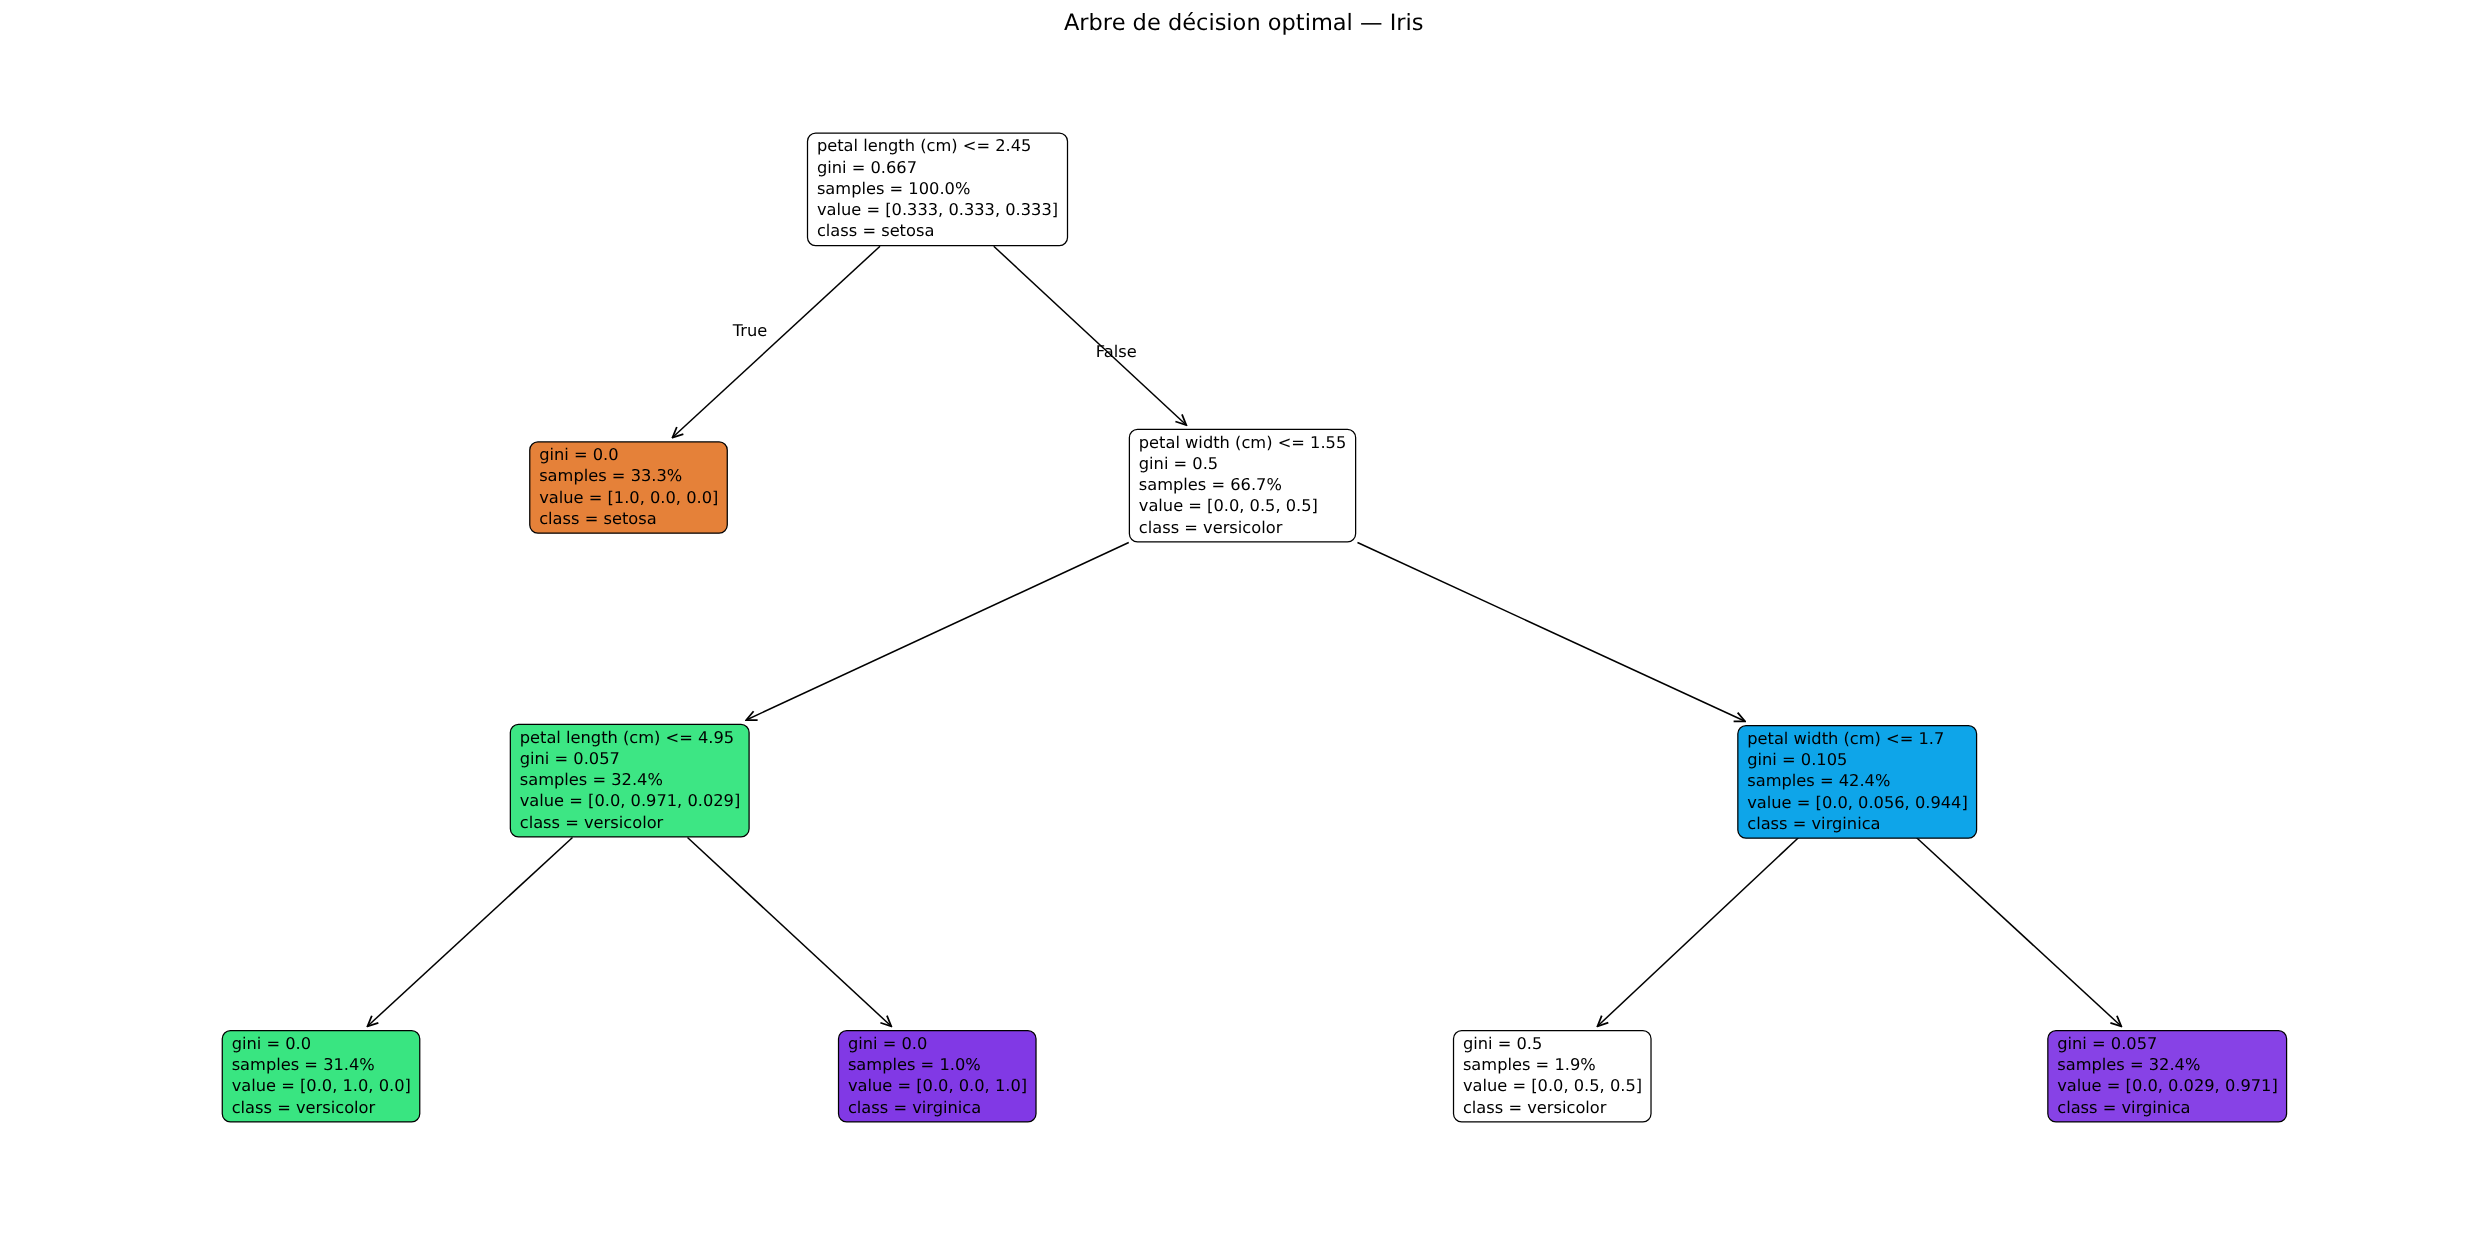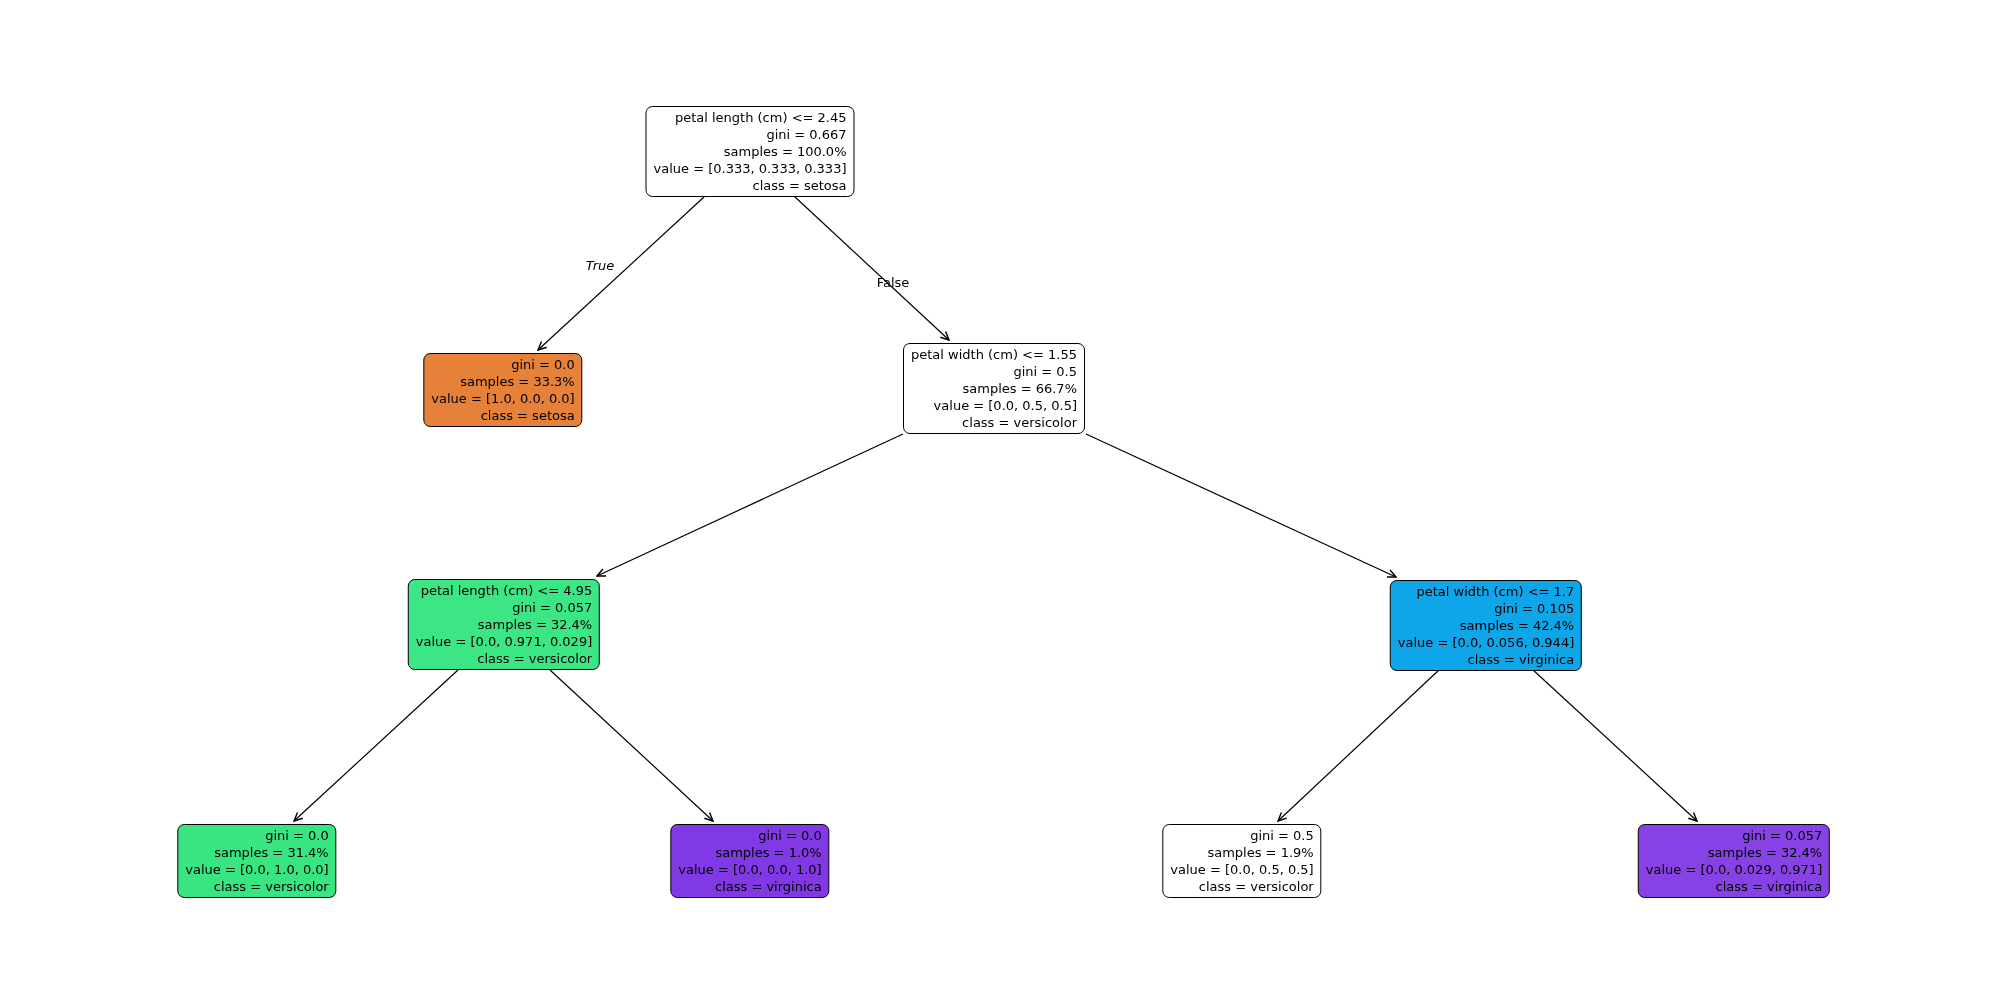--- a/index.html
+++ b/index.html
@@ -32,55 +32,56 @@
     height: 989px;
   }
   .node {
     position: absolute;
     transform: translateX(-50%);
     border: 1.2px solid #000000;
     border-radius: 7px;
     padding: 2px 7px;
     font-size: 13px;
     line-height: 17px;
-    text-align: right;
+    text-align: left;
     color: #000000;
     white-space: nowrap;
     background: #ffffff;
   }
   .edge-label {
     position: absolute;
     transform: translate(-50%, -50%);
     font-size: 13px;
     color: #000000;
   }
 </style>
 </head>
 <body>
 
 <div class="figure">
 
+  <div class="title">Arbre de décision optimal — Iris</div>
 
   <svg class="edges-layer" width="1990" height="989" viewBox="0 0 1990 989">
     <defs>
       <marker id="arrowhead" viewBox="0 0 10 10" refX="9" refY="5" markerWidth="11" markerHeight="11" orient="auto" markerUnits="userSpaceOnUse">
         <path d="M1.5,1.5 L9,5 L1.5,8.5" fill="none" stroke="#000000" stroke-width="1.3"></path>
       </marker>
     </defs>
     <line x1="704" y1="197" x2="538" y2="350" stroke="#000000" stroke-width="1.2" marker-end="url(#arrowhead)"></line>
     <line x1="795" y1="197" x2="949" y2="340" stroke="#000000" stroke-width="1.2" marker-end="url(#arrowhead)"></line>
     <line x1="903" y1="434" x2="597" y2="576" stroke="#000000" stroke-width="1.2" marker-end="url(#arrowhead)"></line>
     <line x1="1086" y1="434" x2="1396" y2="577" stroke="#000000" stroke-width="1.2" marker-end="url(#arrowhead)"></line>
     <line x1="458" y1="670" x2="294" y2="821" stroke="#000000" stroke-width="1.2" marker-end="url(#arrowhead)"></line>
     <line x1="550" y1="670" x2="713" y2="821" stroke="#000000" stroke-width="1.2" marker-end="url(#arrowhead)"></line>
     <line x1="1440" y1="669" x2="1278" y2="821" stroke="#000000" stroke-width="1.2" marker-end="url(#arrowhead)"></line>
     <line x1="1532" y1="669" x2="1697" y2="821" stroke="#000000" stroke-width="1.2" marker-end="url(#arrowhead)"></line>
   </svg>
 
-  <span class="edge-label" style="left:600px; top:265px;font-style:italic;">True</span>
+  <span class="edge-label" style="left:600px; top:265px;">True</span>
   <span class="edge-label" style="left:893px; top:282px;">False</span>
 
   <div class="node" style="left: 750px; top: 106px; background: rgb(255, 255, 255);">
     <div>petal length (cm) &lt;= 2.45</div>
     <div>gini = 0.667</div>
     <div>samples = 100.0%</div>
     <div>value = [0.333, 0.333, 0.333]</div>
     <div>class = setosa</div>
   </div>
 

